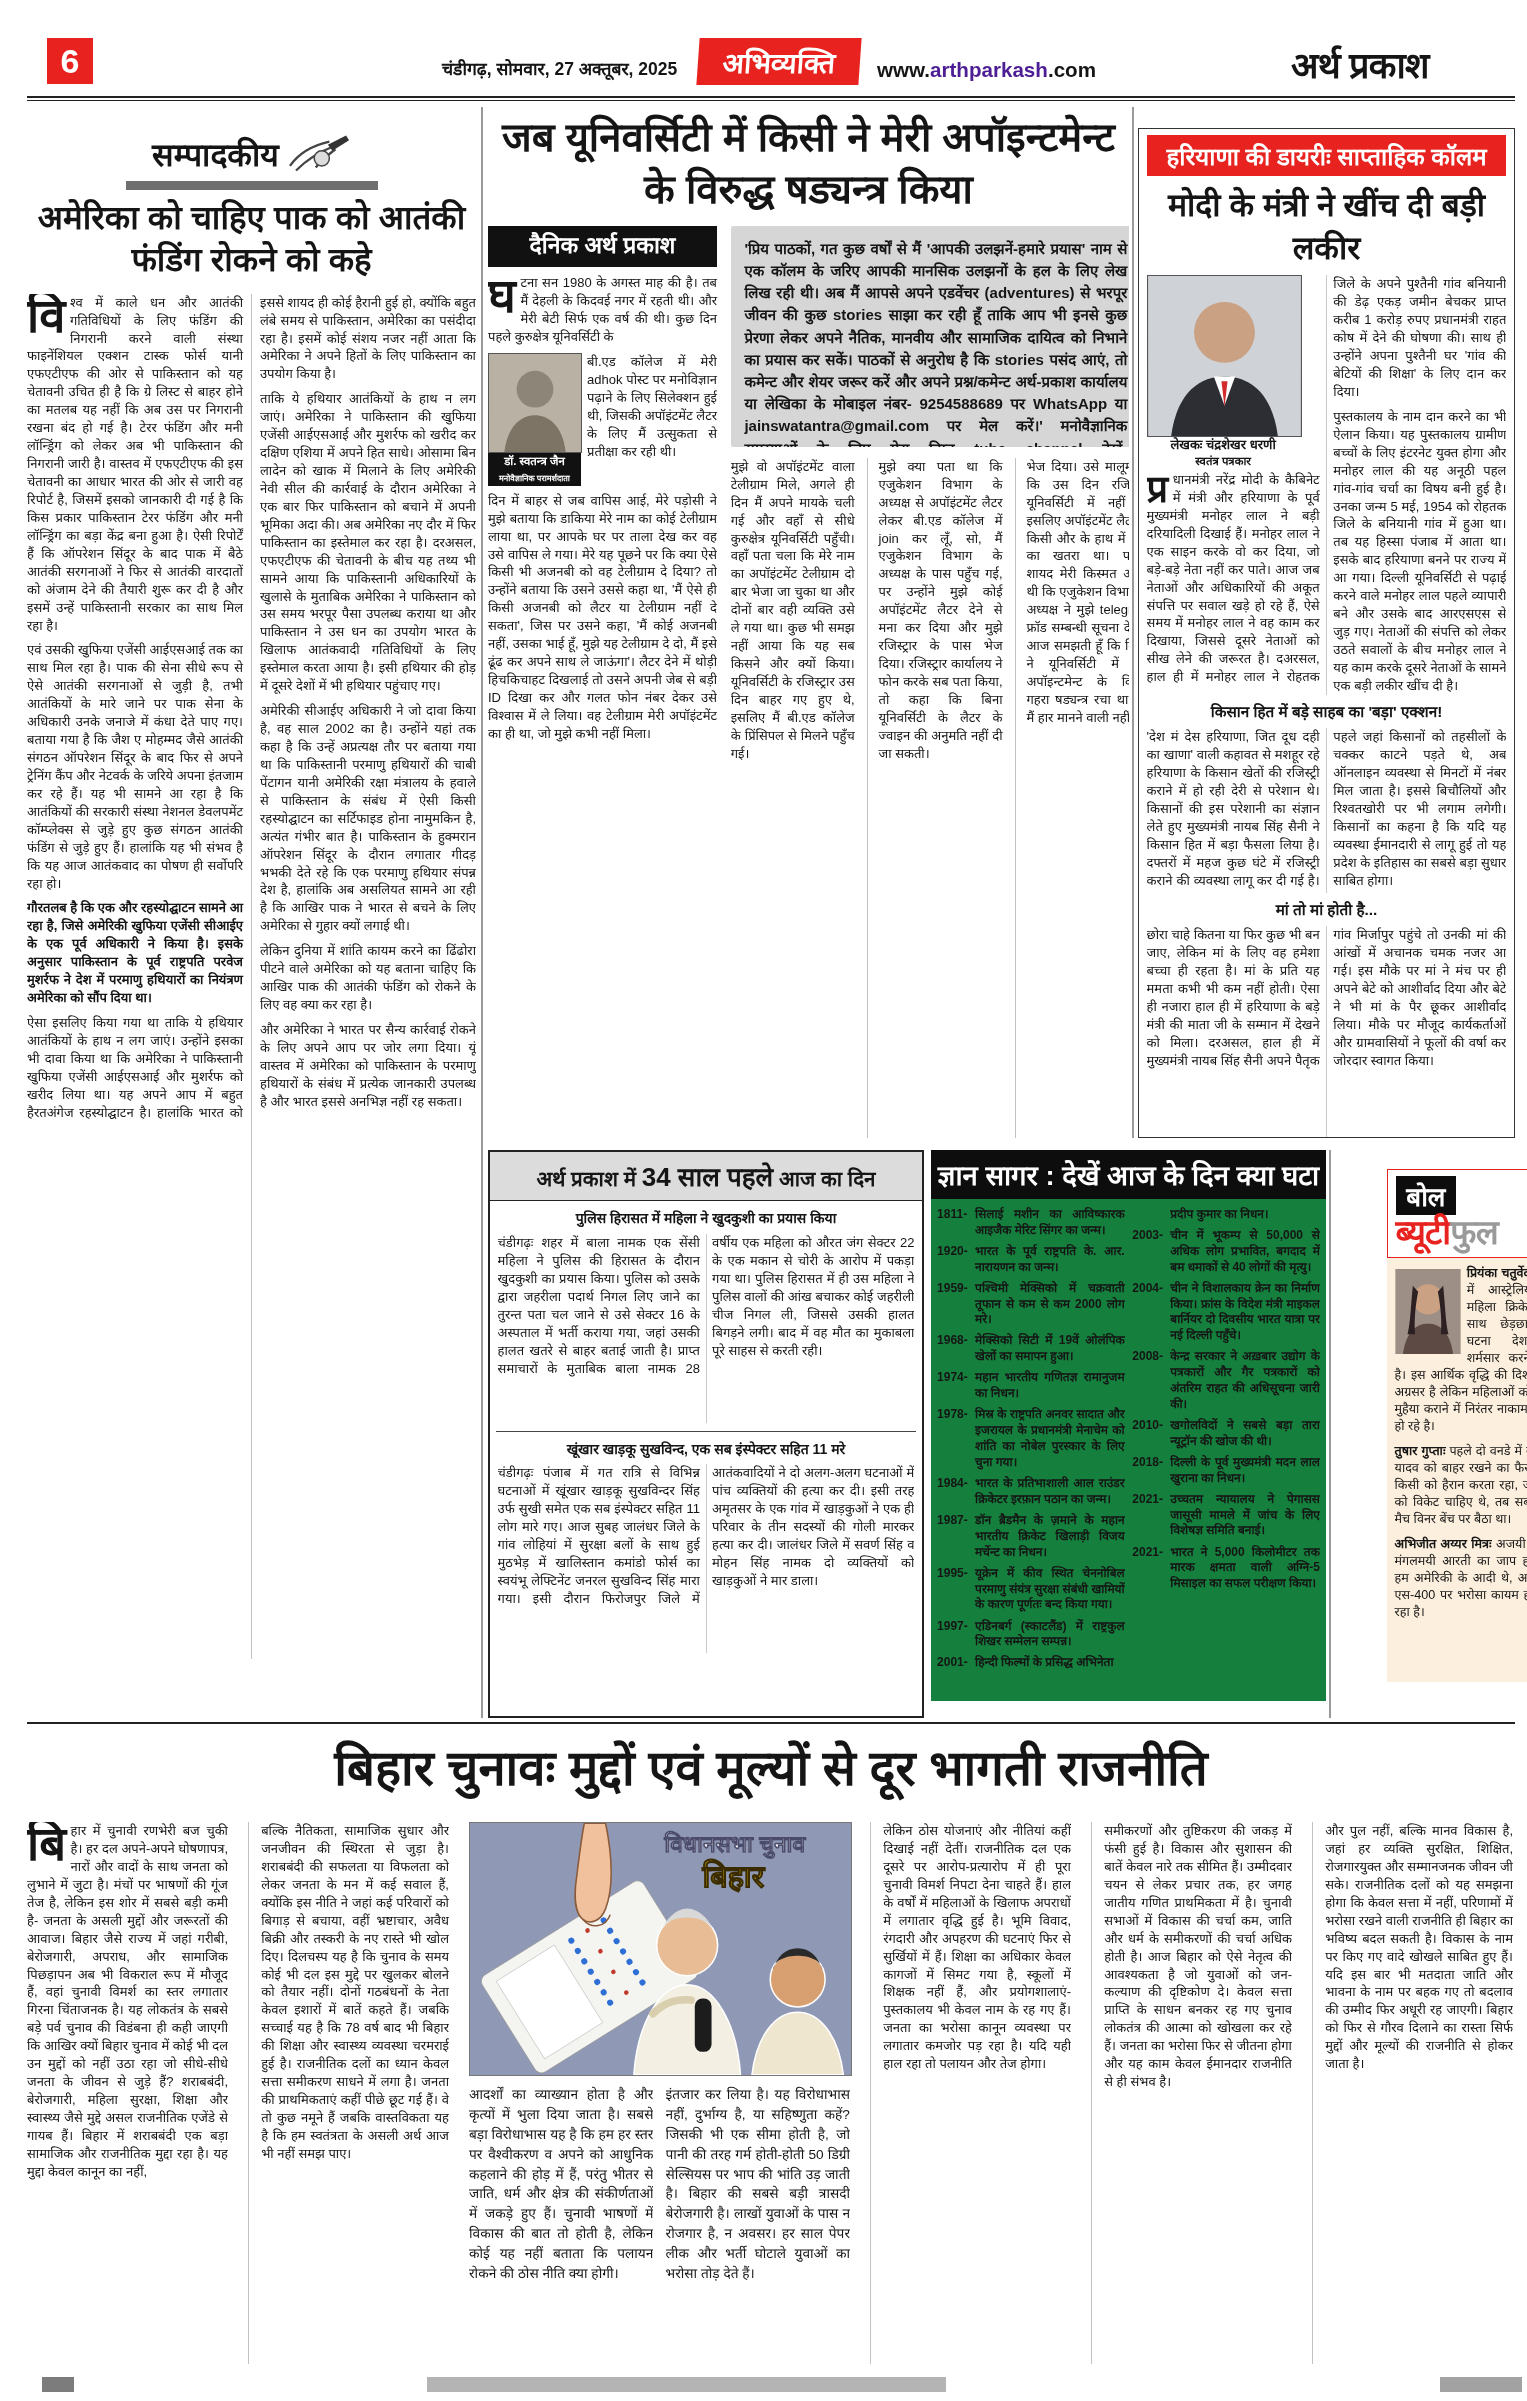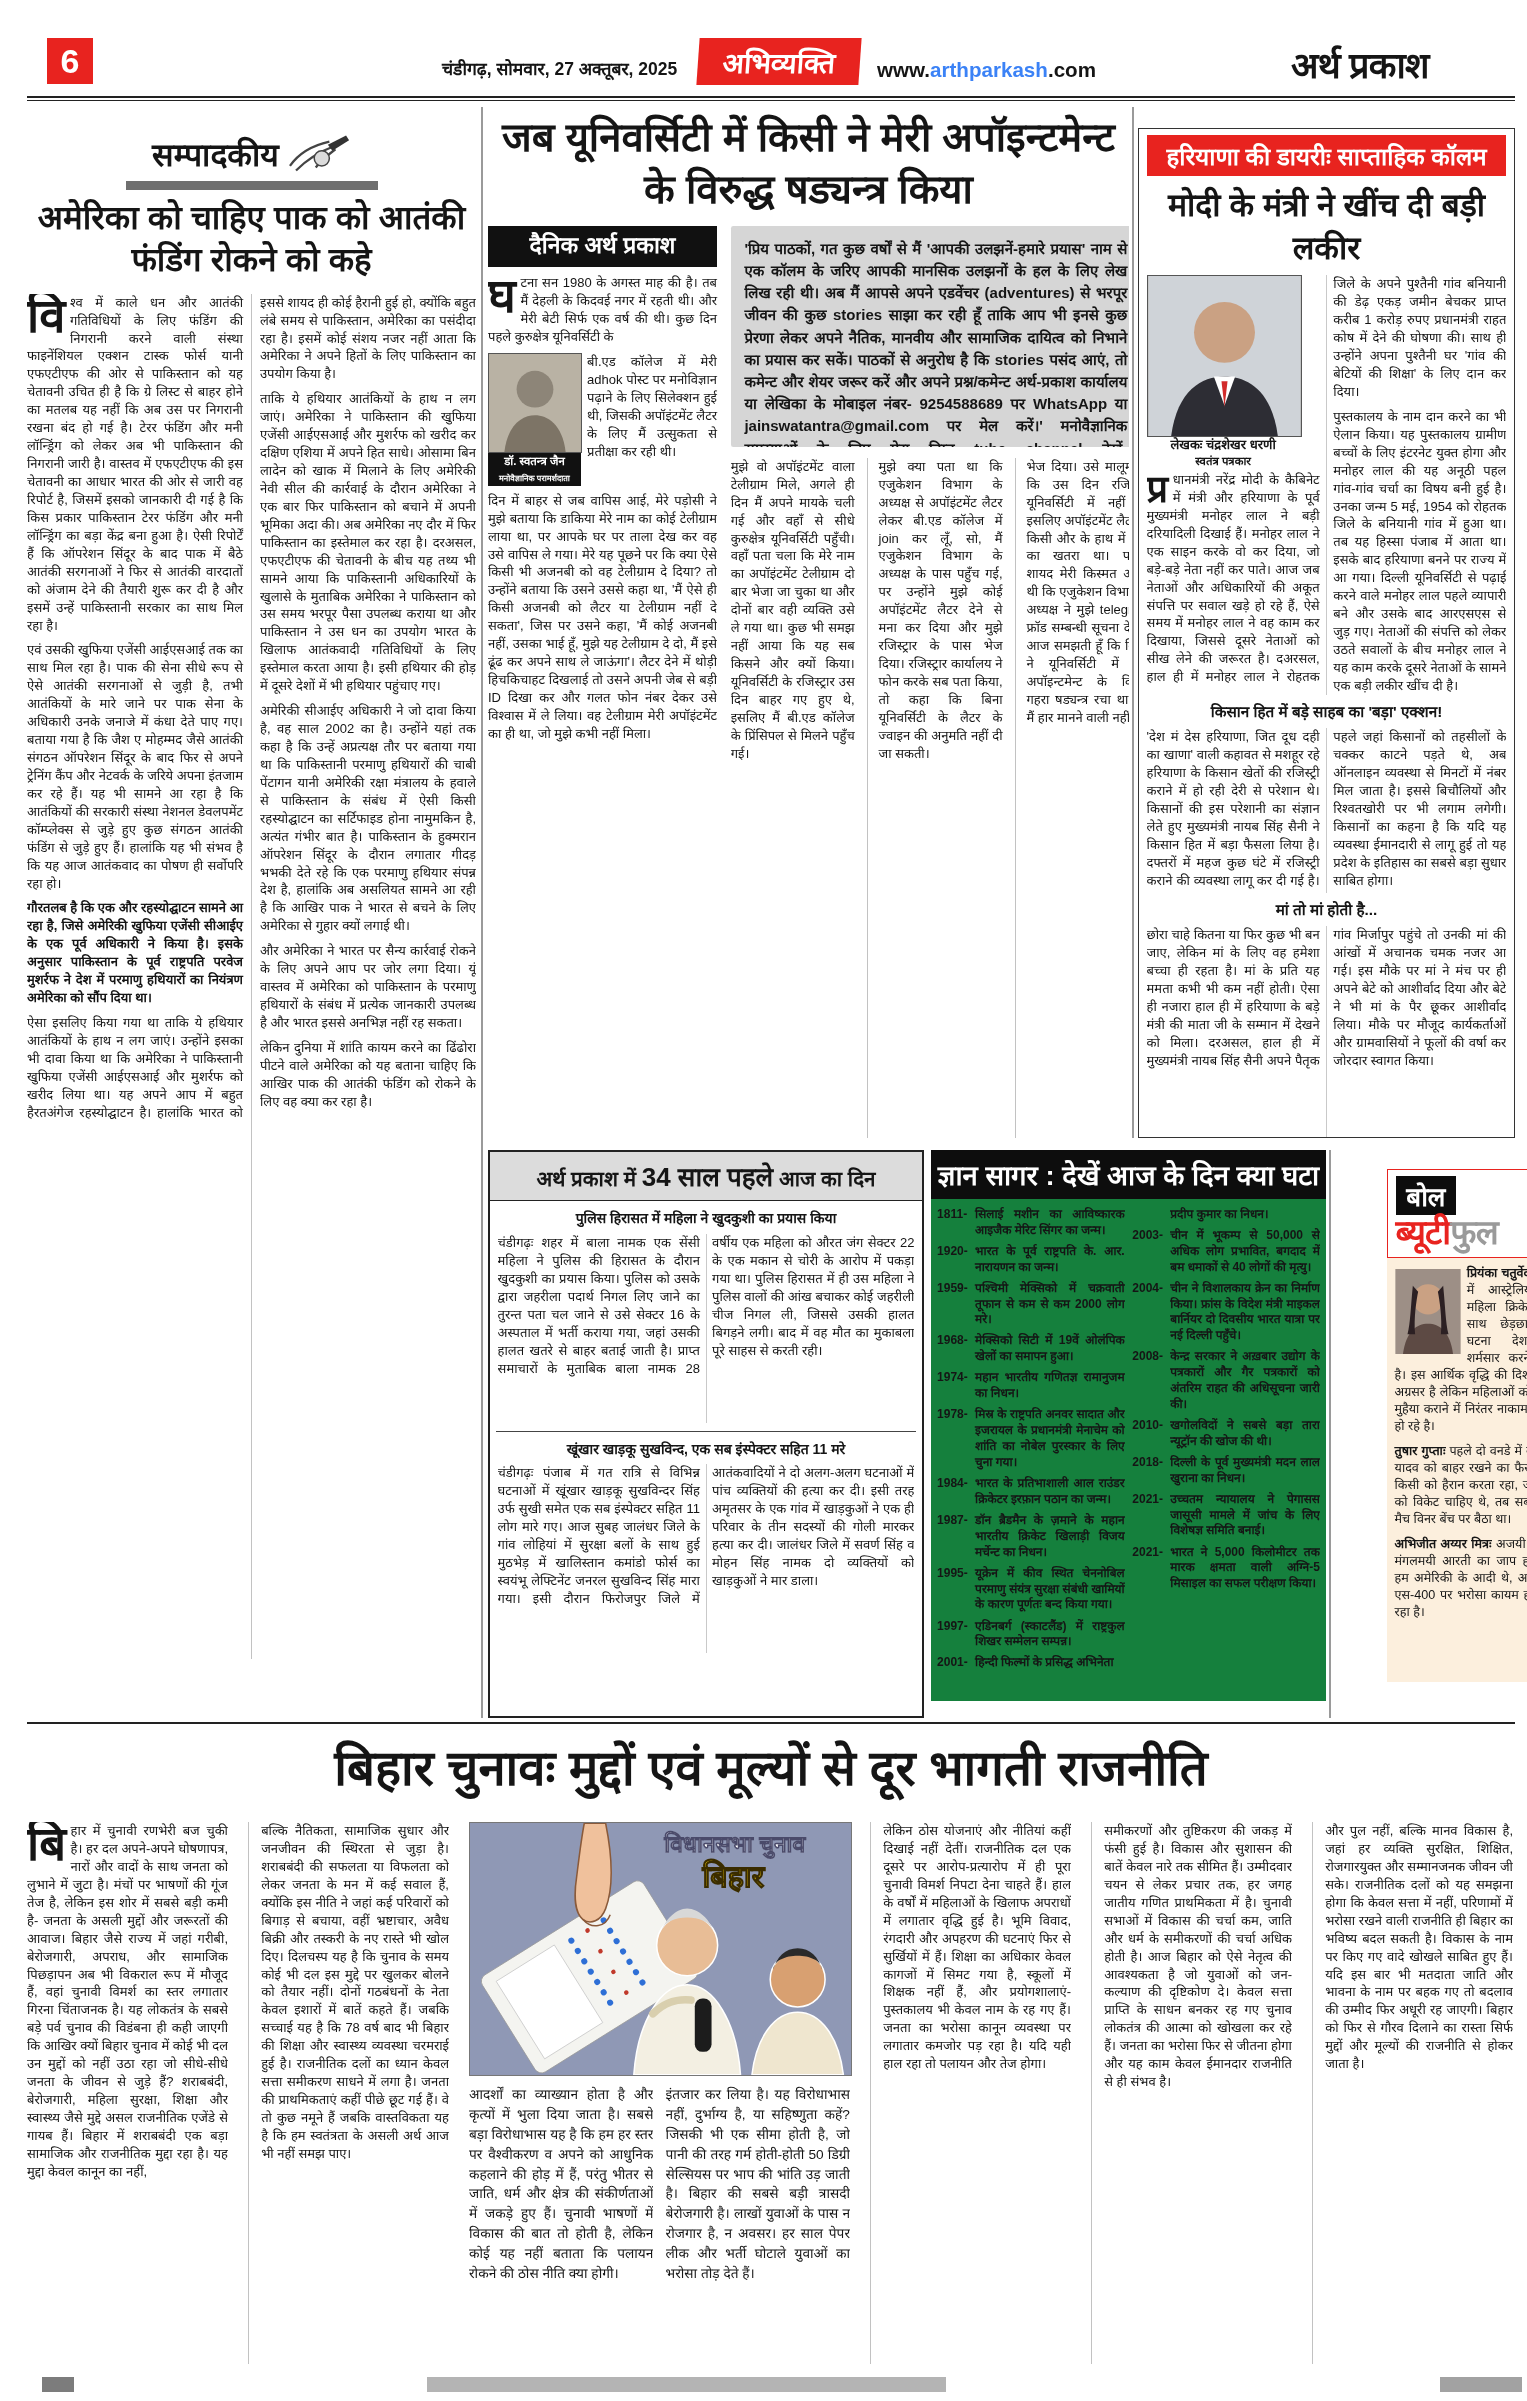--- a/index.html
+++ b/index.html
@@ -7,21 +7,21 @@
         font-family:"Liberation Sans","DejaVu Sans",sans-serif;color:#151515;overflow:hidden;}
   .abs{position:absolute;}
   
   .pagenum{left:47px;top:38px;width:46px;height:46px;background:#e8231f;color:#fff;
            font-size:34px;font-weight:800;display:flex;align-items:center;justify-content:center;}
   .dateline{left:442px;top:56px;width:252px;font-size:17.5px;font-weight:700;}
   .abhibox{left:698px;top:38px;width:162px;height:47px;background:#e8231f;color:#fff;
            font-size:28px;font-weight:800;display:flex;align-items:center;justify-content:center;
            transform:skewX(-4deg);}
   .website{left:877px;top:58px;font-size:20.6px;font-weight:600;}
-  .website .red{color:#3b82f6;}
+  .website .red{color:#4c1d95;}
   .masthead{left:1291px;top:40px;width:206px;font-size:36px;font-weight:800;letter-spacing:-0.8px;}
   .headrule{left:27px;top:96px;width:1488px;border-top:2.3px solid #222;border-bottom:0.8px solid #222;height:1.5px;}
   
   .btxt{font-size:13px;line-height:1.38;text-align:justify;}
   .btxt p{margin:0 0 6.9px 0;}
   .dropcap{float:left;font-size:47px;line-height:.82;font-weight:800;padding:3.1px 4.6px 0 0;}
   
   .editorial{left:27px;top:107px;width:449px;height:1611px;overflow:hidden;}
   .kicker{display:flex;align-items:center;justify-content:center;gap:6.1px;margin-top:21.4px;}
   .kicker .ktext{font-size:32px;font-weight:800;}
@@ -132,22 +132,22 @@
     </div>
     <div class="kickbar"></div>
     <div class="ed-head">अमेरिका को चाहिए पाक को आतंकी फंडिंग रोकने को कहे</div>
     <div class="ed-body btxt">
       <p><span class="dropcap">वि</span><span>श्व में काले धन और आतंकी गतिविधियों के लिए फंडिंग की निगरानी करने वाली संस्था फाइनेंशियल एक्शन टास्क फोर्स यानी एफएटीएफ की ओर से पाकिस्तान को यह चेतावनी उचित ही है कि ग्रे लिस्ट से बाहर होने का मतलब यह नहीं कि अब उस पर निगरानी रखना बंद हो गई है। टेरर फंडिंग और मनी लॉन्ड्रिंग को लेकर अब भी पाकिस्तान की निगरानी जारी है। वास्तव में एफएटीएफ की इस चेतावनी का आधार भारत की ओर से जारी वह रिपोर्ट है, जिसमें इसको जानकारी दी गई है कि किस प्रकार पाकिस्तान टेरर फंडिंग और मनी लॉन्ड्रिंग का बड़ा केंद्र बना हुआ है। ऐसी रिपोर्टें हैं कि ऑपरेशन सिंदूर के बाद पाक में बैठे आतंकी सरगनाओं ने फिर से आतंकी वारदातों को अंजाम देने की तैयारी शुरू कर दी है और इसमें उन्हें पाकिस्तानी सरकार का साथ मिल रहा है।</span></p>
       <p>एवं उसकी खुफिया एजेंसी आईएसआई तक का साथ मिल रहा है। पाक की सेना सीधे रूप से ऐसे आतंकी सरगनाओं से जुड़ी है, तभी आतंकियों के मारे जाने पर पाक सेना के अधिकारी उनके जनाजे में कंधा देते पाए गए। बताया गया है कि जैश ए मोहम्मद जैसे आतंकी संगठन ऑपरेशन सिंदूर के बाद फिर से अपने ट्रेनिंग कैंप और नेटवर्क के जरिये अपना इंतजाम कर रहे हैं। यह भी सामने आ रहा है कि आतंकियों की सरकारी संस्था नेशनल डेवलपमेंट कॉम्प्लेक्स से जुड़े हुए कुछ संगठन आतंकी फंडिंग से जुड़े हुए हैं। हालांकि यह भी संभव है कि यह आज आतंकवाद का पोषण ही सर्वोपरि रहा हो।</p>
       <p style="font-weight:800;">गौरतलब है कि एक और रहस्योद्घाटन सामने आ रहा है, जिसे अमेरिकी खुफिया एजेंसी सीआईए के एक पूर्व अधिकारी ने किया है। इसके अनुसार पाकिस्तान के पूर्व राष्ट्रपति परवेज मुशर्रफ ने देश में परमाणु हथियारों का नियंत्रण अमेरिका को सौंप दिया था।</p>
       <p>ऐसा इसलिए किया गया था ताकि ये हथियार आतंकियों के हाथ न लग जाएं। उन्होंने इसका भी दावा किया था कि अमेरिका ने पाकिस्तानी खुफिया एजेंसी आईएसआई और मुशर्रफ को खरीद लिया था। यह अपने आप में बहुत हैरतअंगेज रहस्योद्घाटन है। हालांकि भारत को इससे शायद ही कोई हैरानी हुई हो, क्योंकि बहुत लंबे समय से पाकिस्तान, अमेरिका का पसंदीदा रहा है। इसमें कोई संशय नजर नहीं आता कि अमेरिका ने अपने हितों के लिए पाकिस्तान का उपयोग किया है।</p>
       <p>ताकि ये हथियार आतंकियों के हाथ न लग जाएं। अमेरिका ने पाकिस्तान की खुफिया एजेंसी आईएसआई और मुशर्रफ को खरीद कर दक्षिण एशिया में अपने हित साधे। ओसामा बिन लादेन को खाक में मिलाने के लिए अमेरिकी नेवी सील की कार्रवाई के दौरान अमेरिका ने एक बार फिर पाकिस्तान को बचाने में अपनी भूमिका अदा की। अब अमेरिका नए दौर में फिर पाकिस्तान का इस्तेमाल कर रहा है। दरअसल, एफएटीएफ की चेतावनी के बीच यह तथ्य भी सामने आया कि पाकिस्तानी अधिकारियों के खुलासे के मुताबिक अमेरिका ने पाकिस्तान को उस समय भरपूर पैसा उपलब्ध कराया था और पाकिस्तान ने उस धन का उपयोग भारत के खिलाफ आतंकवादी गतिविधियों के लिए इस्तेमाल करता आया है। इसी हथियार की होड़ में दूसरे देशों में भी हथियार पहुंचाए गए।</p>
       <p>अमेरिकी सीआईए अधिकारी ने जो दावा किया है, वह साल 2002 का है। उन्होंने यहां तक कहा है कि उन्हें अप्रत्यक्ष तौर पर बताया गया था कि पाकिस्तानी परमाणु हथियारों की चाबी पेंटागन यानी अमेरिकी रक्षा मंत्रालय के हवाले से पाकिस्तान के संबंध में ऐसी किसी रहस्योद्घाटन का सर्टिफाइड होना नामुमकिन है, अत्यंत गंभीर बात है। पाकिस्तान के हुक्मरान ऑपरेशन सिंदूर के दौरान लगातार गीदड़ भभकी देते रहे कि एक परमाणु हथियार संपन्न देश है, हालांकि अब असलियत सामने आ रही है कि आखिर पाक ने भारत से बचने के लिए अमेरिका से गुहार क्यों लगाई थी।</p>
+      <p>लेकिन दुनिया में शांति कायम करने का ढिंढोरा पीटने वाले अमेरिका को यह बताना चाहिए कि आखिर पाक की आतंकी फंडिंग को रोकने के लिए वह क्या कर रहा है।</p>
       <p>और अमेरिका ने भारत पर सैन्य कार्रवाई रोकने के लिए अपने आप पर जोर लगा दिया। यूं वास्तव में अमेरिका को पाकिस्तान के परमाणु हथियारों के संबंध में प्रत्येक जानकारी उपलब्ध है और भारत इससे अनभिज्ञ नहीं रह सकता।</p>
-      <p>लेकिन दुनिया में शांति कायम करने का ढिंढोरा पीटने वाले अमेरिका को यह बताना चाहिए कि आखिर पाक की आतंकी फंडिंग को रोकने के लिए वह क्या कर रहा है।</p>
     </div>
   </div>
 
   <div class="abs univ">
     <div class="univ-head">जब यूनिवर्सिटी में किसी ने मेरी अपॉइन्टमेन्ट के विरुद्ध षड्यन्त्र किया</div>
     <div class="univ-row1">
       <div class="ucola btxt">
         <div class="colbanner">दैनिक अर्थ प्रकाश</div>
         <p><span class="dropcap">घ</span><span>टना सन 1980 के अगस्त माह की है। तब मैं देहली के किदवई नगर में रहती थी। और मेरी बेटी सिर्फ एक वर्ष की थी। कुछ दिन पहले कुरुक्षेत्र यूनिवर्सिटी के</span></p>
         <div class="photorow">

